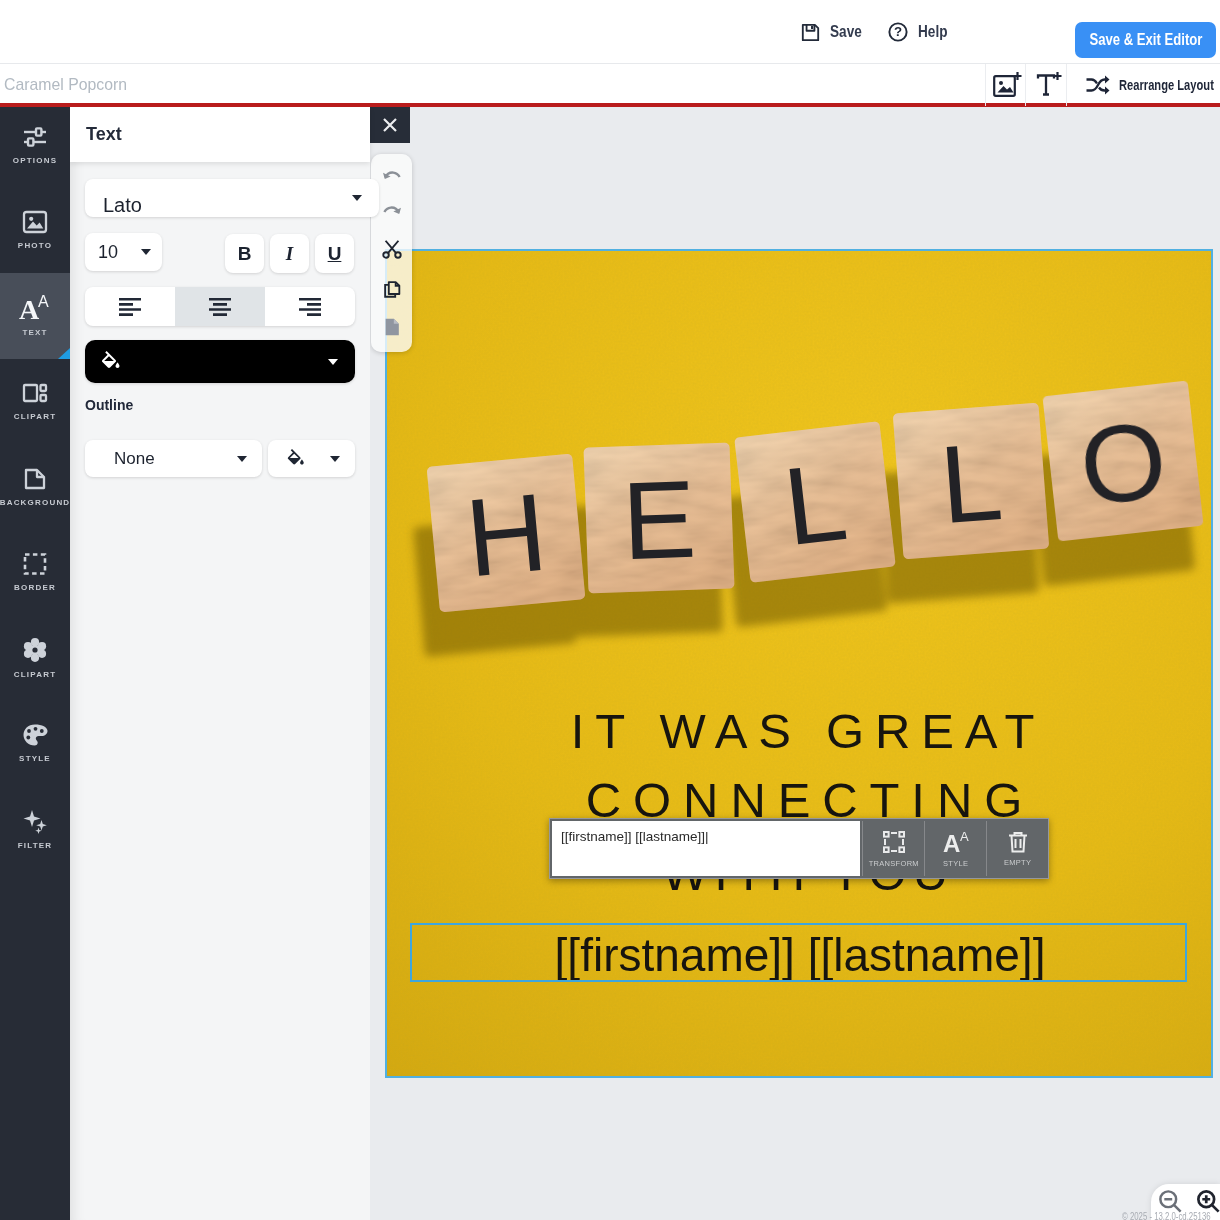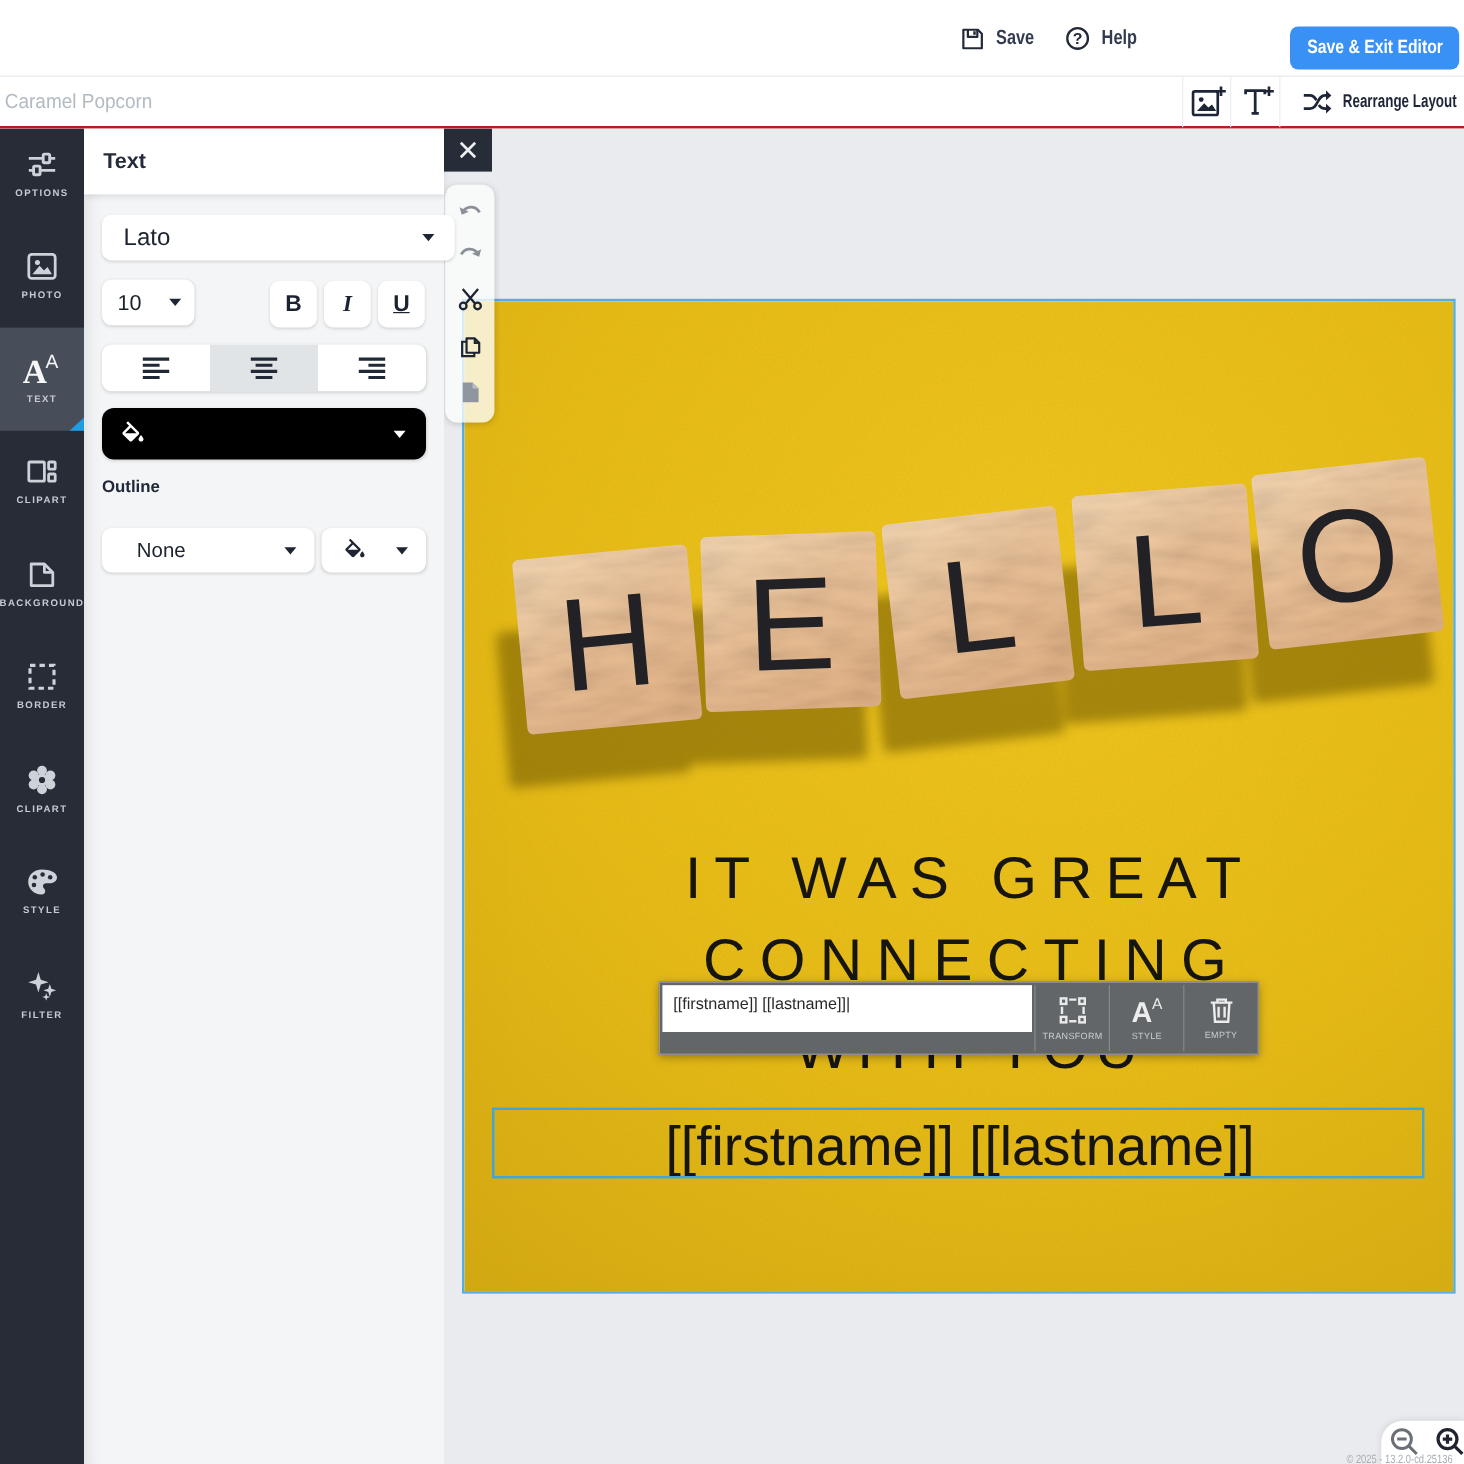--- a/index.html
+++ b/index.html
@@ -8,40 +8,40 @@
 
   
   .topbar { position:absolute; left:0; top:0; width:1220px; height:64px; background:#fff; border-bottom:1px solid #e7e9ec; z-index:30; }
   .tb-item { position:absolute; top:0; height:64px; display:flex; align-items:center; gap:9px; color:#333b4e; font-size:17px; font-weight:700; } .tb-item b { font-weight:700; display:inline-block; transform:scaleX(0.8); transform-origin:0 50%; }
   .tb-save { left:800px; }
   .tb-help { left:887px; }
   .tb-preview { left:972px; }
   .tb-btn { position:absolute; left:1075px; top:22px; width:141px; height:36px; background:#3990f5; border-radius:7px; color:#fff; font-size:16px; font-weight:700; display:flex; align-items:center; justify-content:center; } .tb-btn b { display:inline-block; transform:scaleX(0.82); transform-origin:50% 50%; white-space:nowrap; }
 
   
-  .bar2 { position:absolute; left:0; top:64px; width:1220px; height:43px; background:#fff; border-bottom:2px solid #b91c1c; z-index:29; }
+  .bar2 { position:absolute; left:0; top:64px; width:1220px; height:43px; background:#fff; border-bottom:4px solid #b91c1c; z-index:29; }
   .b2-title { position:absolute; left:4px; top:0; height:42px; display:flex; align-items:center; font-size:17px; color:#b2bac2; transform:scaleX(0.93); transform-origin:0 50%; }
   .b2-sep { position:absolute; top:0; width:1px; height:42px; background:#ebedf0; }
   .b2-ico { position:absolute; top:0; height:42px; display:flex; align-items:center; }
   .b2-rl { position:absolute; left:1085px; top:0; height:42px; display:flex; align-items:center; gap:8px; font-size:15.5px; font-weight:700; color:#1e2537; white-space:nowrap; } .b2-rl b { display:inline-block; transform:scaleX(0.72); transform-origin:0 50%; }
 
   
   .sidebar { position:absolute; left:0; top:107px; width:70px; height:1113px; background:#272c36; z-index:28; } .sb-item:first-child { margin-top:-5px; }
   .sb-item { position:relative; width:70px; height:85.5px; display:flex; flex-direction:column; align-items:center; justify-content:center; gap:7px; }
   .sb-item .lbl { font-size:8px; letter-spacing:1.2px; color:#c6cad1;font-weight:bold; }
   .sb-item.sel { background:#484e59; }
   .sb-item.sel::after { content:""; position:absolute; right:0; bottom:0; border-style:solid; border-width:0 0 11px 12px; border-color:transparent transparent #1f9ce2 transparent; }
 
   
   .panel { position:absolute; left:70px; top:107px; width:300px; height:1113px; background:#f4f5f6; z-index:27; box-shadow:inset 14px 0 14px -12px rgba(0,0,0,0.10); }
   .panel-head { position:absolute; left:0; top:0; width:300px; height:55px; background:#fff; box-shadow:0 2px 5px rgba(0,0,0,0.10); display:flex; align-items:center; }
   .panel-head span { margin-left:16px; font-size:18px; font-weight:700; color:#242b3a; }
   .ctl { position:absolute; background:#fff; border-radius:8px; box-shadow:0 1px 3px rgba(0,0,0,0.14); }
   .caret { width:0; height:0; border-left:5.5px solid transparent; border-right:5.5px solid transparent; border-top:6px solid #1f2633; }
-  .c-lato { left:15px; top:72px; width:294px; height:38px; display:flex; align-items:center; }
+  .c-lato { left:15px; top:72px; width:294px; height:38px; display:flex; align-items:flex-end; }
   .c-lato span { margin-left:18px; font-size:20px; color:#1c222e; }
   .c-lato .caret { position:absolute; right:17px; top:16px; }
   .c-size { left:15px; top:126px; width:77px; height:38px; display:flex; align-items:center; }
   .c-size span { margin-left:13px; font-size:18px; color:#1c222e; }
   .c-size .caret { position:absolute; right:11px; top:16px; }
   .c-b { left:155px; top:127px; width:39px; height:39px; }
   .c-i { left:200px; top:127px; width:39px; height:39px; }
   .c-u { left:245px; top:127px; width:39px; height:39px; }
   .c-biu { display:flex; align-items:center; justify-content:center; font-size:19px; font-weight:700; color:#1c2330; }
   .c-align { left:15px; top:180px; width:270px; height:39px; display:flex; overflow:hidden; }
@@ -59,21 +59,21 @@
   
   .canvas { position:absolute; left:370px; top:107px; width:850px; height:1113px; background:#e9ebee; z-index:1; }
   .closebtn { position:absolute; left:0px; top:0px; width:40px; height:36px; background:#272d38; z-index:10; display:flex; align-items:center; justify-content:center; }
   .vtool { position:absolute; left:1px; top:47px; width:41px; height:198px; background:rgba(252,252,253,0.78); border-radius:10px; box-shadow:0 1px 5px rgba(0,0,0,0.18); z-index:10; display:flex; flex-direction:column; align-items:center; justify-content:space-around; padding:6px 0; }
 
   .photo { position:absolute; left:15px; top:142px; width:828px; height:829px; border:2px solid #51b0e1; z-index:2; }
 
   .selrect { position:absolute; left:40px; top:816px; width:777px; height:59px; border:2px solid #3ea6de; z-index:5; }
 
   .ftool { position:absolute; left:179px; top:711px; width:500px; height:61px; background:#626669; border:1px solid #96989b; box-shadow:0 2px 7px rgba(0,0,0,0.35); z-index:12; display:flex; }
-  .ftool .inp { margin:2px; width:309px; height:39px; background:#fff; font-size:13.5px; color:#2a2a2a; padding:8px 0 0 9px; }
+  .ftool .inp { margin:2px; width:309px; height:55px; background:#fff; font-size:13.5px; color:#2a2a2a; padding:8px 0 0 9px; }
   .ftool .fbtn { width:62px; height:55px; margin-top:2px; display:flex; flex-direction:column; align-items:center; justify-content:center; gap:4px; border-left:1px solid #86888b; }
   .ftool .fbtn .flbl { font-size:7.5px; letter-spacing:0.3px; color:#cbcdcf; }
 
   .zoombox { position:absolute; left:781px; top:1077px; width:69px; height:36px; background:#fff; border-radius:18px 0 0 0; box-shadow:0 0 6px rgba(0,0,0,0.10); z-index:15; }
   .copyright { position:absolute; left:0; top:1104px; width:841px; text-align:right; font-size:10px; color:#a8acb3; z-index:16; } .copyright i { font-style:normal; display:inline-block; transform:scaleX(0.78); transform-origin:100% 50%; }
 </style>
 </head>
 <body>
 
 <div class="topbar">

